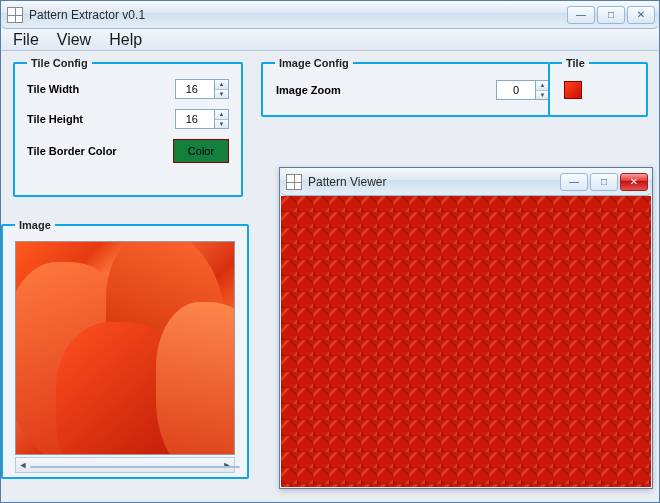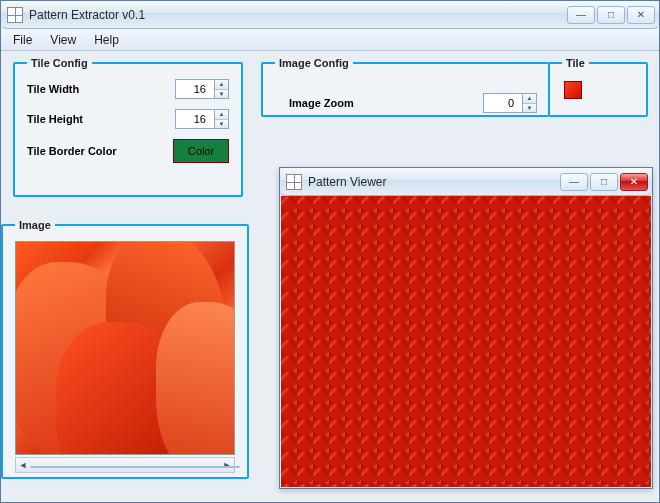--- a/index.html
+++ b/index.html
@@ -70,21 +70,21 @@
     background: linear-gradient(#f2f6fb, #dfe9f4);
     border-bottom: 1px solid #b8cada;
     padding: 0 4px;
     display: flex;
     align-items: center;
     gap: 2px;
   }
   .menubar span {
     padding: 3px 8px;
     color: #1a1a1a;
-    font-size: 12px;
+    font-size: 16px;
   }
   .client {
     position: absolute;
     top: 50px; left: 0; right: 0; bottom: 0;
     background: #e9eef5;
     padding: 8px 12px;
   }
   fieldset {
     border: 2px solid #0ea5e9;
     border-radius: 2px;
@@ -109,21 +109,21 @@
   }
   .image-box {
     position: absolute; top: 168px; left: 0; width: 248px; height: 260px;
   }
   .row { display: flex; align-items: center; margin-bottom: 10px; }
   .row label { flex: 1; font-weight: bold; font-size: 11px; }
   .numbox { display: flex; align-items: center; }
   .numbox input[type=text] {
     width: 40px; height: 20px;
     text-align: right;
-    padding-right: 8px;
+    padding-right: 16px;
     border: 1px solid #8aa8c8;
     font-size: 11px;
   }
   .spin {
     display: flex; flex-direction: column;
     width: 14px; height: 20px;
     border: 1px solid #8aa8c8; border-left: none;
   }
   .spin div {
     flex: 1; background: linear-gradient(#f8fbfe,#dde8f3);
@@ -233,21 +233,21 @@
       <div class="row" style="margin-top:6px;">
         <label>Tile Border Color</label>
         <div class="color-btn">
             <span>Color</span>
           </div>
       </div>
     </fieldset>
 
     <fieldset class="image-config">
       <legend>Image Config</legend>
-      <div class="row" style="margin:14px;">
+      <div class="row" style="margin:1px;">
         <label>Image Zoom</label>
         <div class="numbox">
           <input type="text" value="0" style="">
           <div class="spin">
             <div>▲</div>
             <div>▼</div>
           </div>
         </div>
       </div>
     </fieldset>

